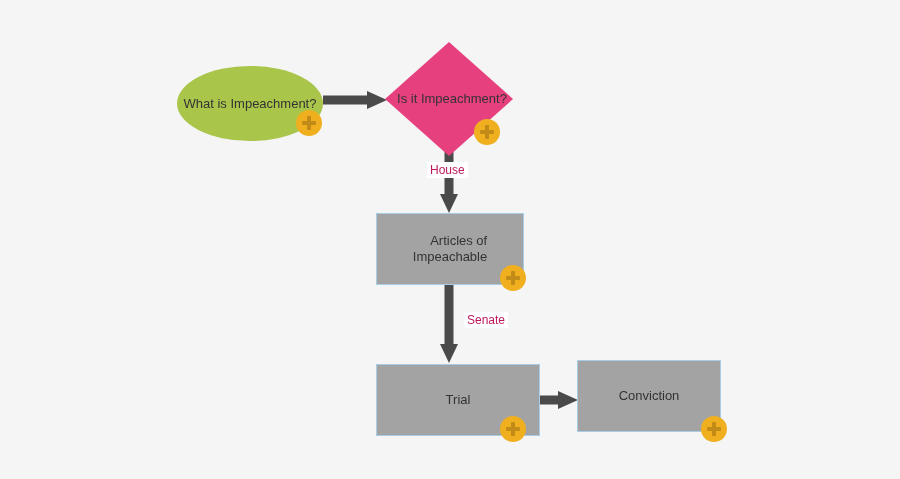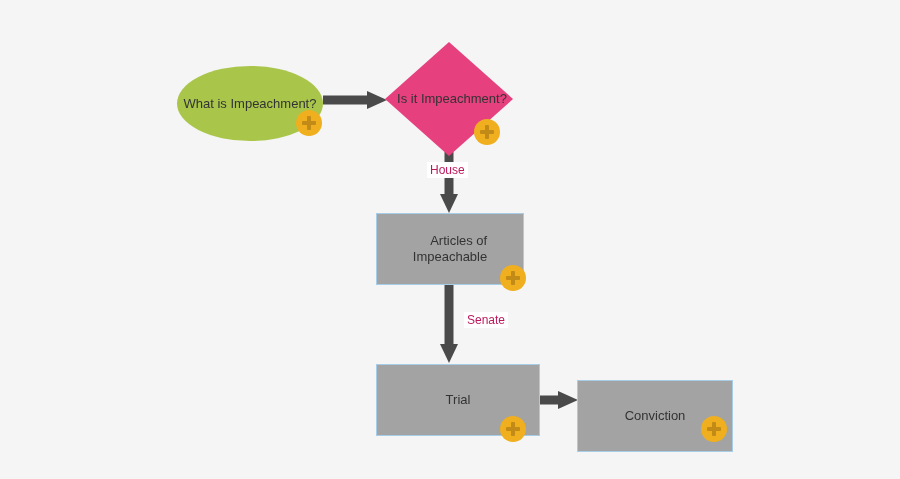--- a/index.html
+++ b/index.html
@@ -71,22 +71,22 @@
     height: 72px;
   }
   #node-trial {
     left: 376px;
     top: 364px;
     width: 164px;
     height: 72px;
   }
   #node-conviction {
     left: 577px;
-    top: 380px;
-    width: 156px;
+    top: 360px;
+    width: 144px;
     height: 72px;
   }
   
   .badge {
     position: absolute;
     width: 26px;
     height: 26px;
     border-radius: 50%;
     background: #efaf1e;
     z-index: 10;

